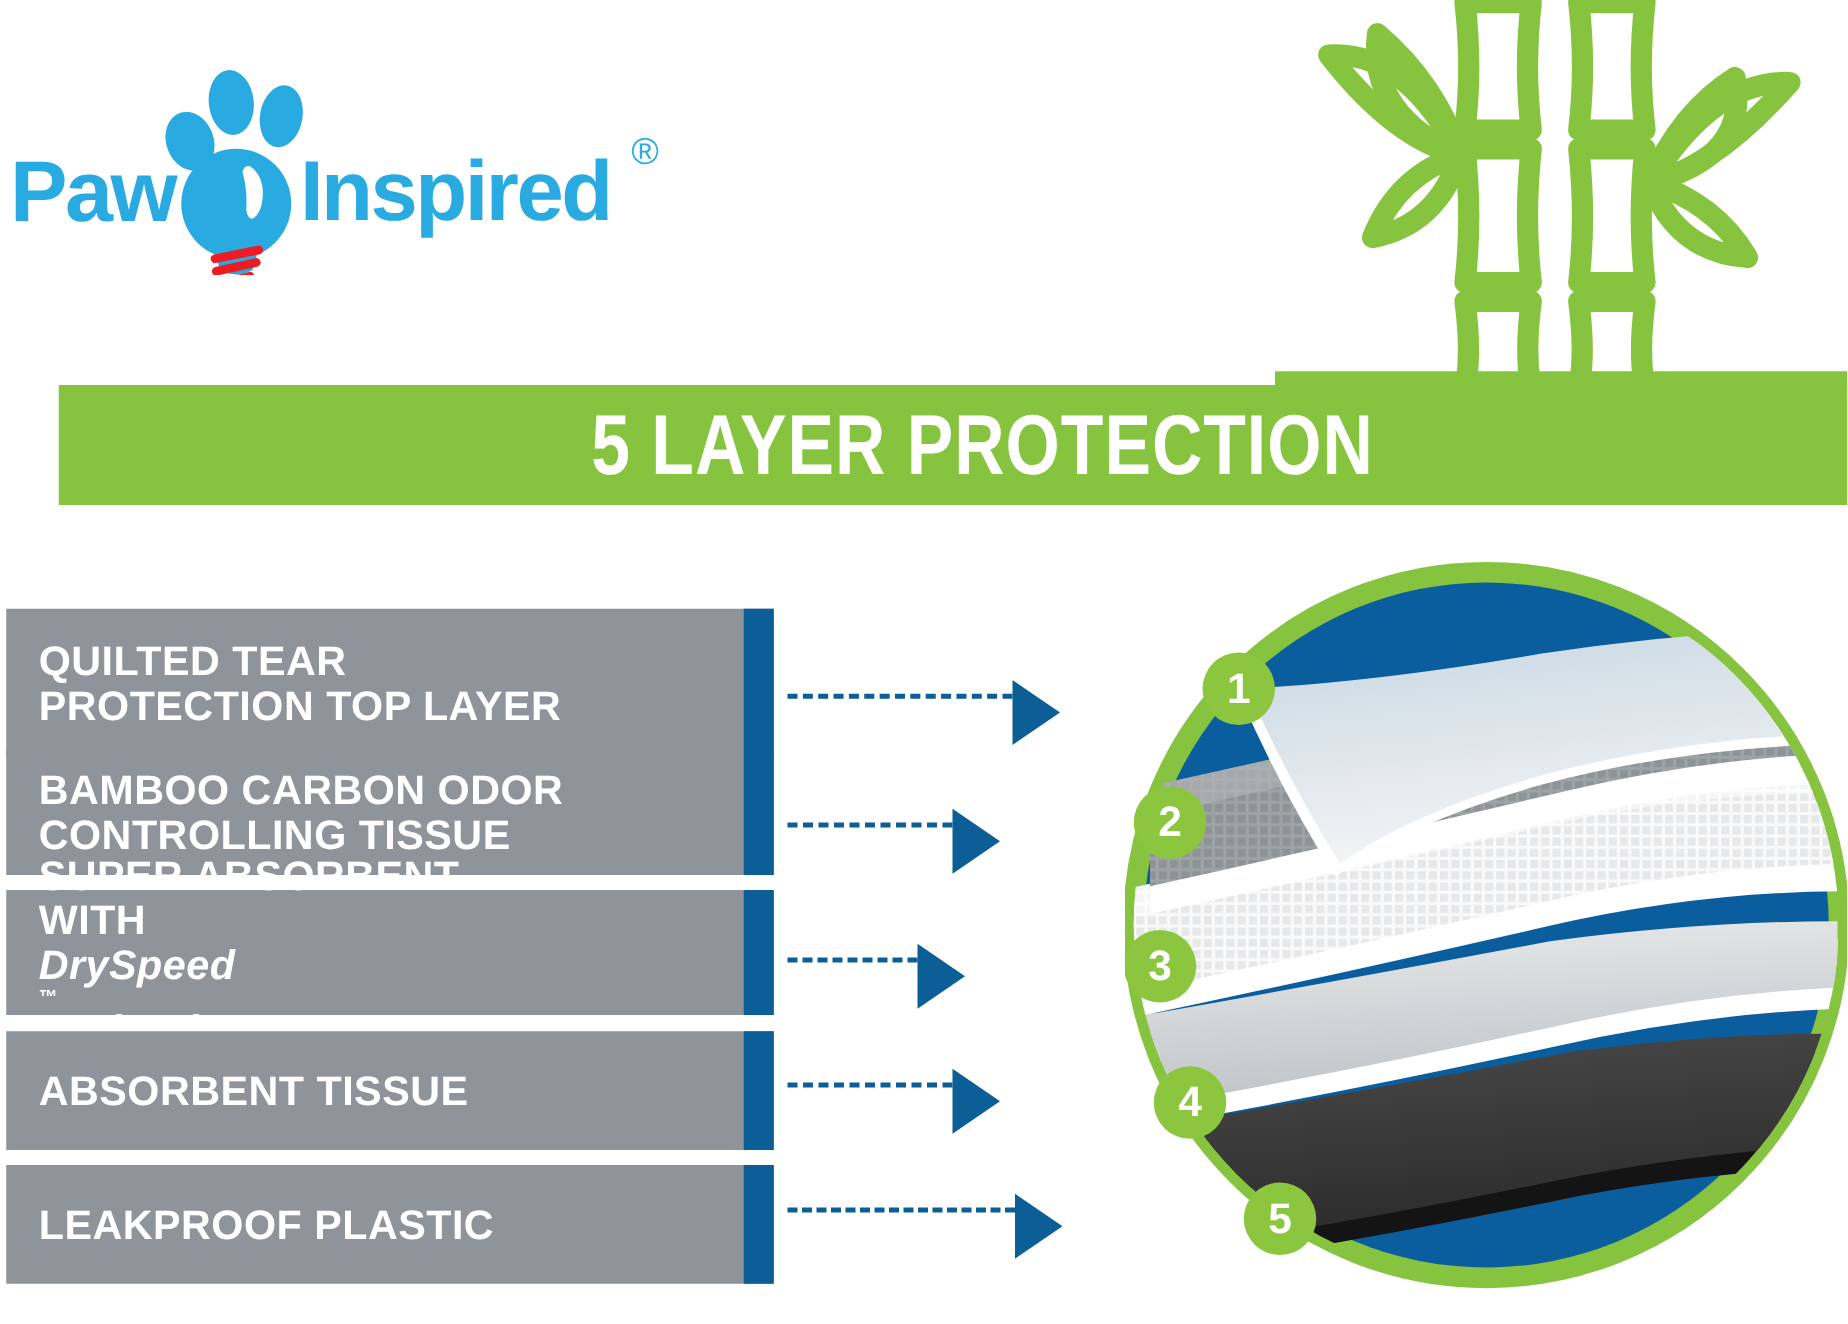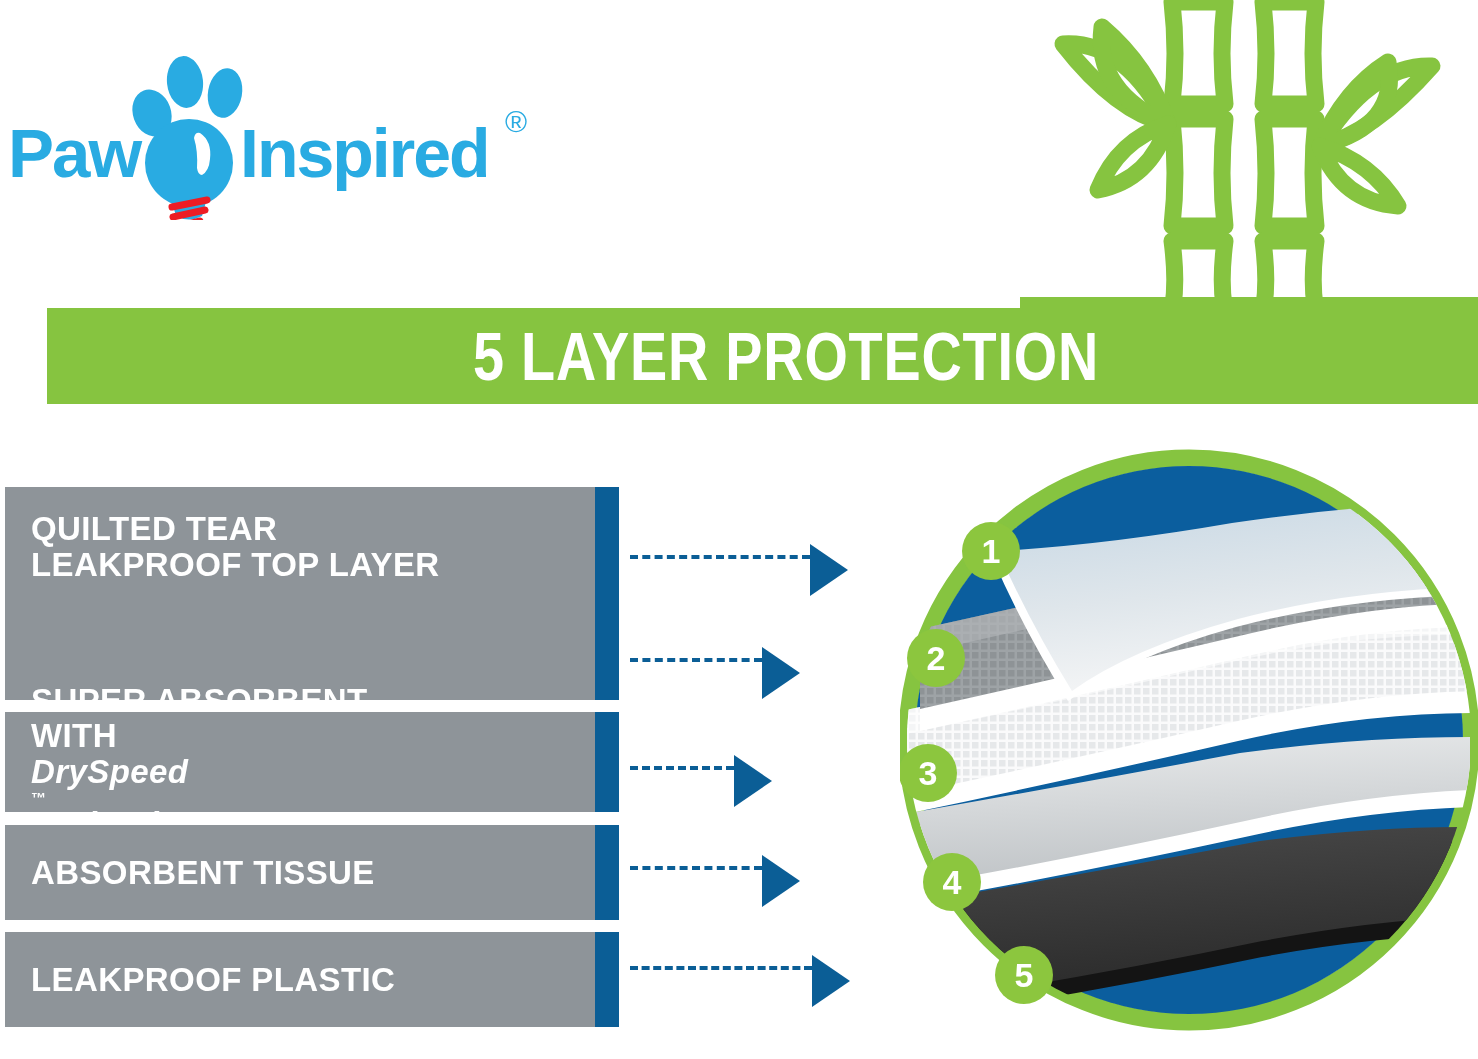--- a/index.html
+++ b/index.html
@@ -236,26 +236,30 @@
     <rect x="0" y="303" width="458" height="17" fill="#86C440"></rect>
   </svg>
 
   <div id="banner">
     <div id="banner-title">5 LAYER PROTECTION</div>
   </div>
 
   <div class="label-bar" style="top:487px;height:120px;">
     <div class="label-bar-text">
       <span>QUILTED TEAR</span>
-      <span>LEAKPROOF TOP LAYER</span>
+      <span>PROTECTION TOP LAYER</span>
     </div>
     <div class="label-bar-accent"></div>
   </div>
 
   <div class="label-bar" style="top:600px;height:100px;">
+    <div class="label-bar-text">
+      <span>BAMBOO CARBON ODOR</span>
+      <span>CONTROLLING TISSUE</span>
+    </div>
     <div class="label-bar-accent"></div>
   </div>
 
   <div class="label-bar" style="top:712px;height:100px;">
     <div class="label-bar-text">
       <span>SUPER ABSORBENT</span>
       <span>
           <span>WITH </span>
           <span class="ital">DrySpeed</span>
           <span class="tm">™</span>

